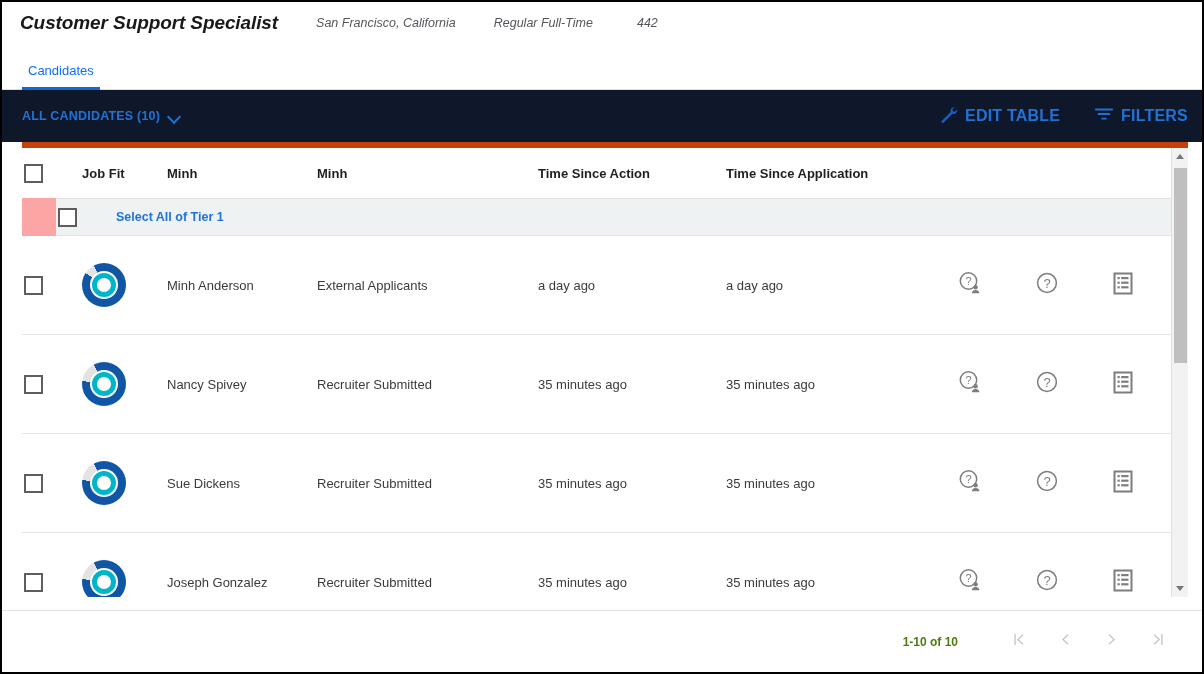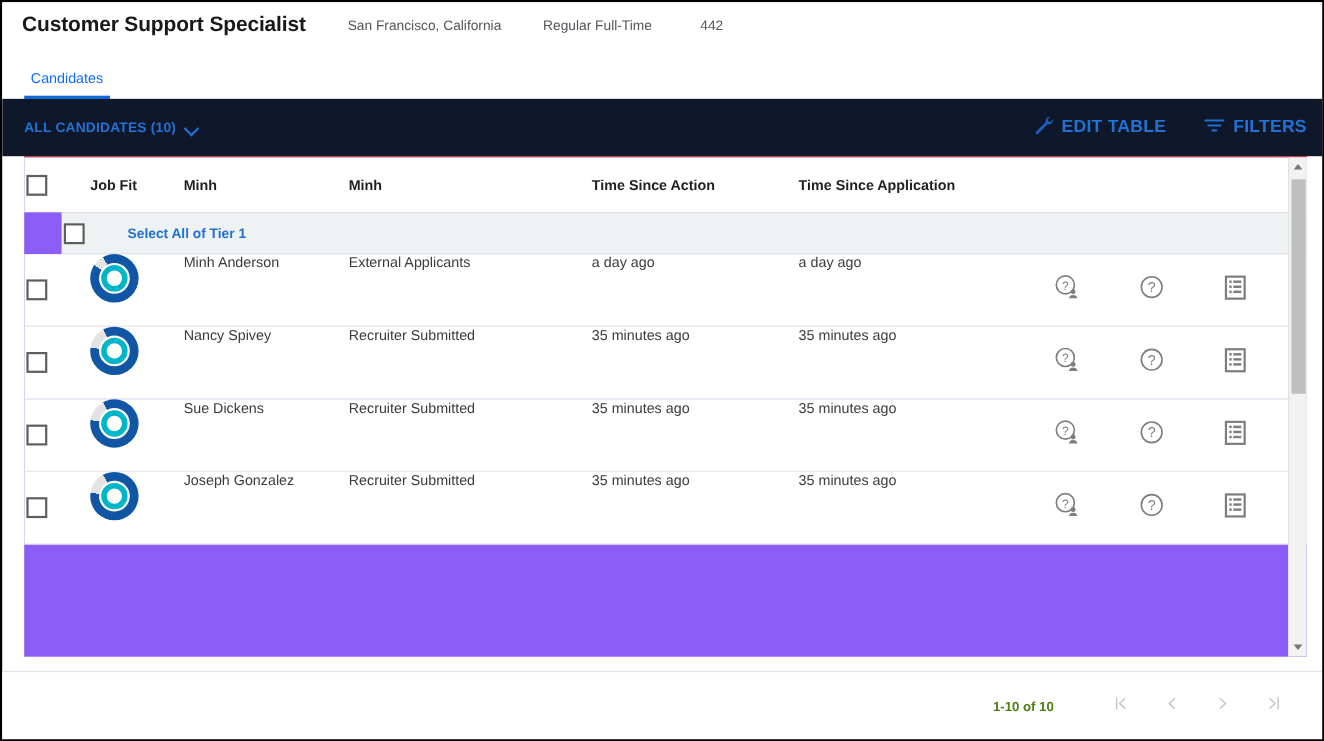--- a/index.html
+++ b/index.html
@@ -21,20 +21,21 @@
     overflow: hidden;
   }
 
   
   .header {
     height: 42px;
     display: flex;
     align-items: center;
     padding-left: 18px;
     background: #ffffff;
+    font-style: italic;
   }
   .job-title {
     font-size: 19px;
     font-weight: bold;
     color: #19191a;
     letter-spacing: -0.1px;
   }
   .meta-item {
     font-size: 12.5px;
     color: #53565a;
@@ -117,22 +118,22 @@
     color: #2272d6;
     letter-spacing: 0.2px;
   }
 
   
   .table-wrap {
     position: relative;
     margin: 0 0 0 20px;
     width: 1166px;
     height: 455px;
-    background: #8b5cf6;
-    border-top: 1px solid #c2410c;
+    background: #fca5a5;
+    border-top: 6px solid #c2410c;
     overflow: hidden;
   }
 
   .thead {
     display: flex;
     align-items: center;
     height: 50px;
     padding-left: 0;
     background: #ffffff;
   }
@@ -171,21 +172,22 @@
   .tier-label {
     font-size: 12.5px;
     font-weight: bold;
     color: #2272d6;
     cursor: pointer;
     white-space: nowrap;
   }
 
   .trow {
     display: flex;
-    height: 66px;
+    align-items: center;
+    height: 99px;
     background: #ffffff;
     border-bottom: 1px solid #e6e6e6;
   }
   .cell {
     font-size: 13px;
     color: #3b3b3d;
     white-space: nowrap;
   }
 
   

